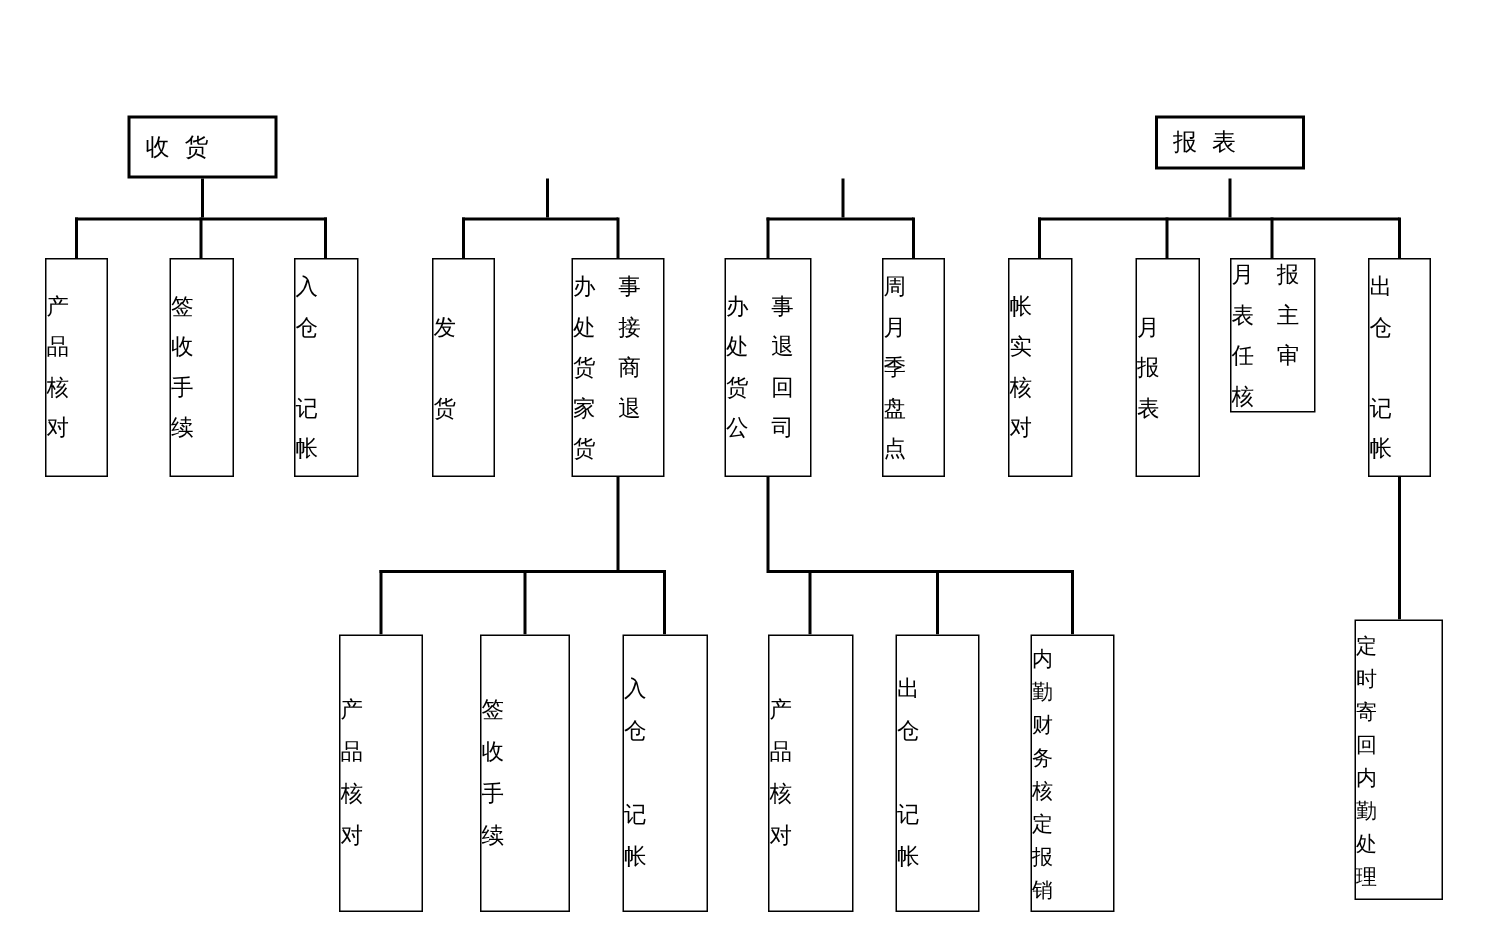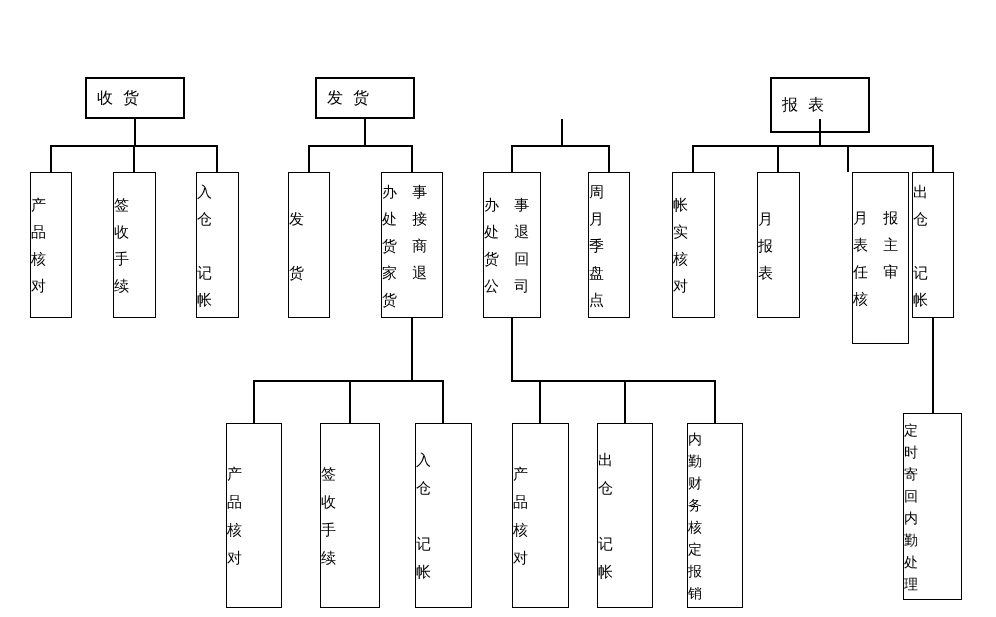--- a/index.html
+++ b/index.html
@@ -25,24 +25,21 @@
 </style>
 </head>
 <body>
 
 <div id="canvas">
 
 
   <div class="box tbox" style="left:85px;top:77px;width:100px;height:42px">
     <span class="hlabel">收货</span>
   </div>
-  <div class="box tbox" style="left:315px;top:77px;width:100px;height:42px">
-    <span class="hlabel">发货</span>
-  </div>
-  <div class="box tbox" style="left:770px;top:77px;width:100px;height:56px">
+  <div class="box tbox" style="left:770px;top:77px;width:100px;height:36px">
     <span class="hlabel">报表</span>
   </div>
 
   <div class="line" style="left:134px;top:119px;width:2px;height:26px"></div>
   <div class="line" style="left:364px;top:119px;width:2px;height:26px"></div>
   <div class="line" style="left:561px;top:119px;width:2px;height:26px"></div>
   <div class="line" style="left:819px;top:119px;width:2px;height:26px"></div>
 
   <div class="line" style="left:50px;top:145px;width:168px;height:2px"></div>
   <div class="line" style="left:308px;top:145px;width:104px;height:2px"></div>
@@ -112,21 +109,21 @@
     <div class="vtext">帐
 实
 核
 对</div>
   </div>
   <div class="box" style="left:757px;top:172px;width:43px;height:146px">
     <div class="vtext">月
 报
 表</div>
   </div>
-  <div class="box" style="left:852px;top:172px;width:57px;height:172px">
+  <div class="box" style="left:820px;top:172px;width:57px;height:103px">
     <div class="vtext cols">月 报
 表 主
 任 审
 核</div>
   </div>
   <div class="box" style="left:912px;top:172px;width:42px;height:146px">
     <div class="vtext">出
 仓
 
 记

